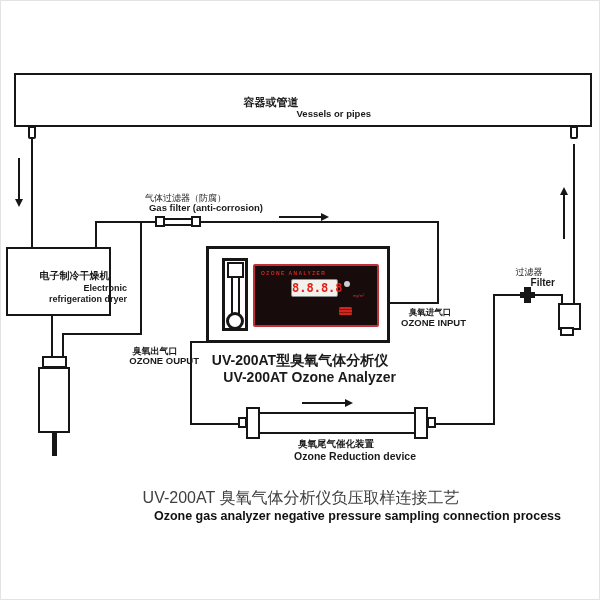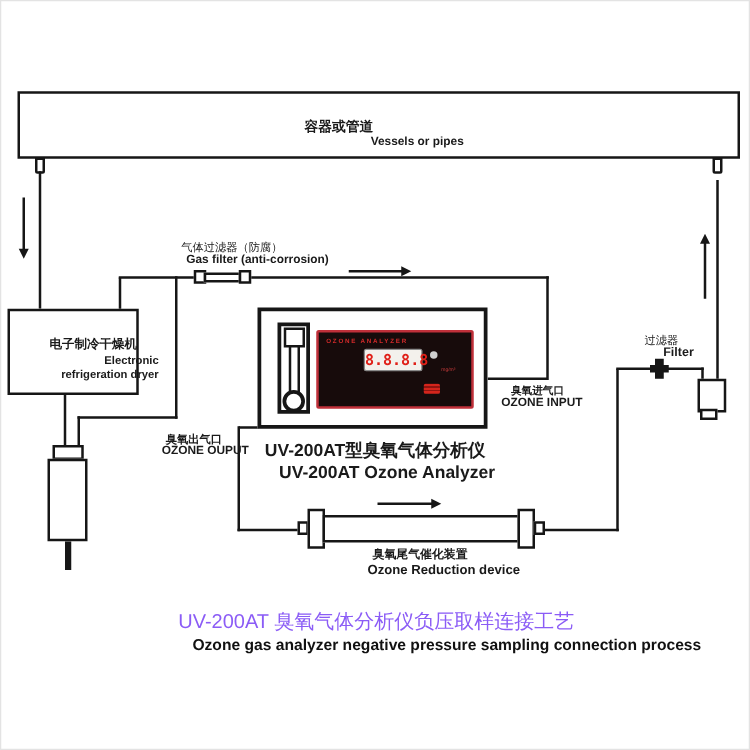--- a/index.html
+++ b/index.html
@@ -141,17 +141,17 @@
   </div>
   <div class="lbl" style="left:255px;top:437px;width:160px;">
     <span class="cn" style="font-size:9.5px;font-weight:bold;line-height:12px;">臭氧尾气催化装置</span>
     <span class="en" style="font-size:10.5px;line-height:12px;">Ozone Reduction device</span>
   </div>
 
   <div class="box" style="left:41px;top:355px;width:25px;height:12px;"></div>
   <div class="box" style="left:37px;top:366px;width:32px;height:66px;"></div>
 
   <div class="lbl" style="left:40px;top:487px;width:520px;">
-    <span class="cn" style="font-size:16px;font-weight:normal;color:#8b5cf6;line-height:20px;">UV-200AT 臭氧气体分析仪负压取样连接工艺</span>
+    <span class="cn" style="font-size:16px;font-weight:normal;color:#404040;line-height:20px;">UV-200AT 臭氧气体分析仪负压取样连接工艺</span>
     <span class="en" style="font-size:12.5px;line-height:16px;color:#111;">Ozone gas analyzer negative pressure sampling connection process</span>
   </div>
 
 </div>
 
 </body></html>

